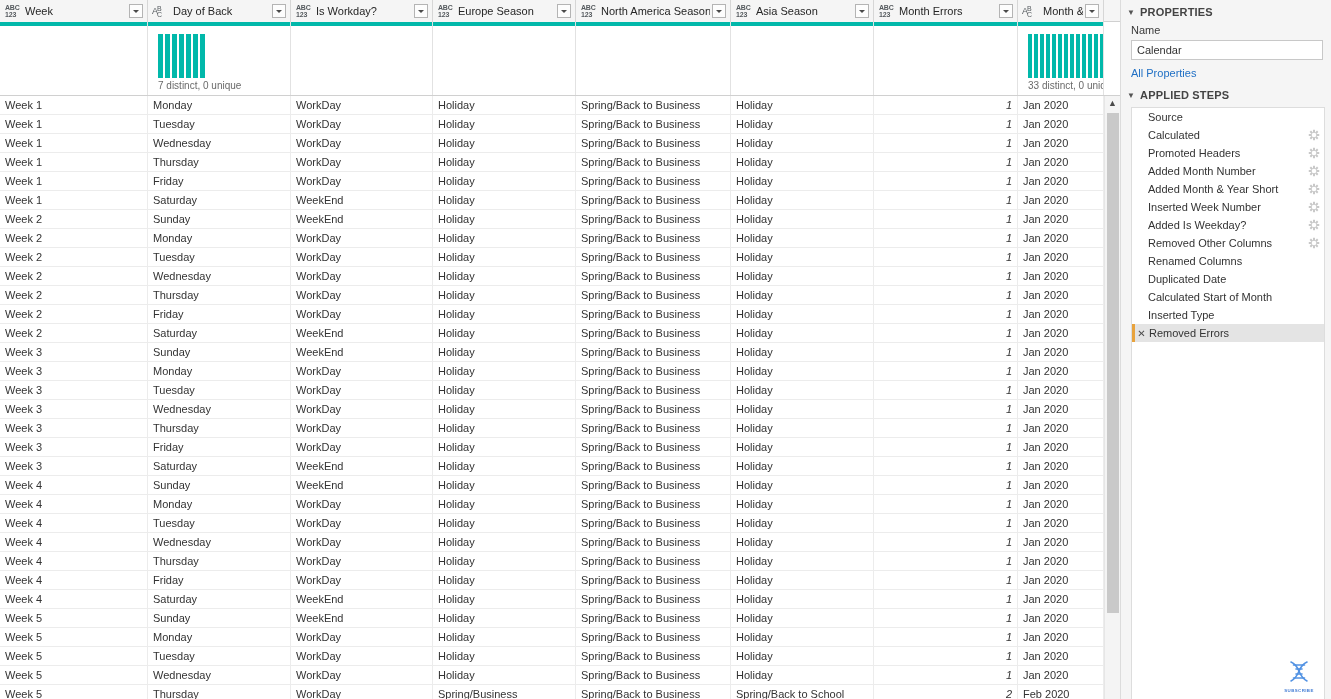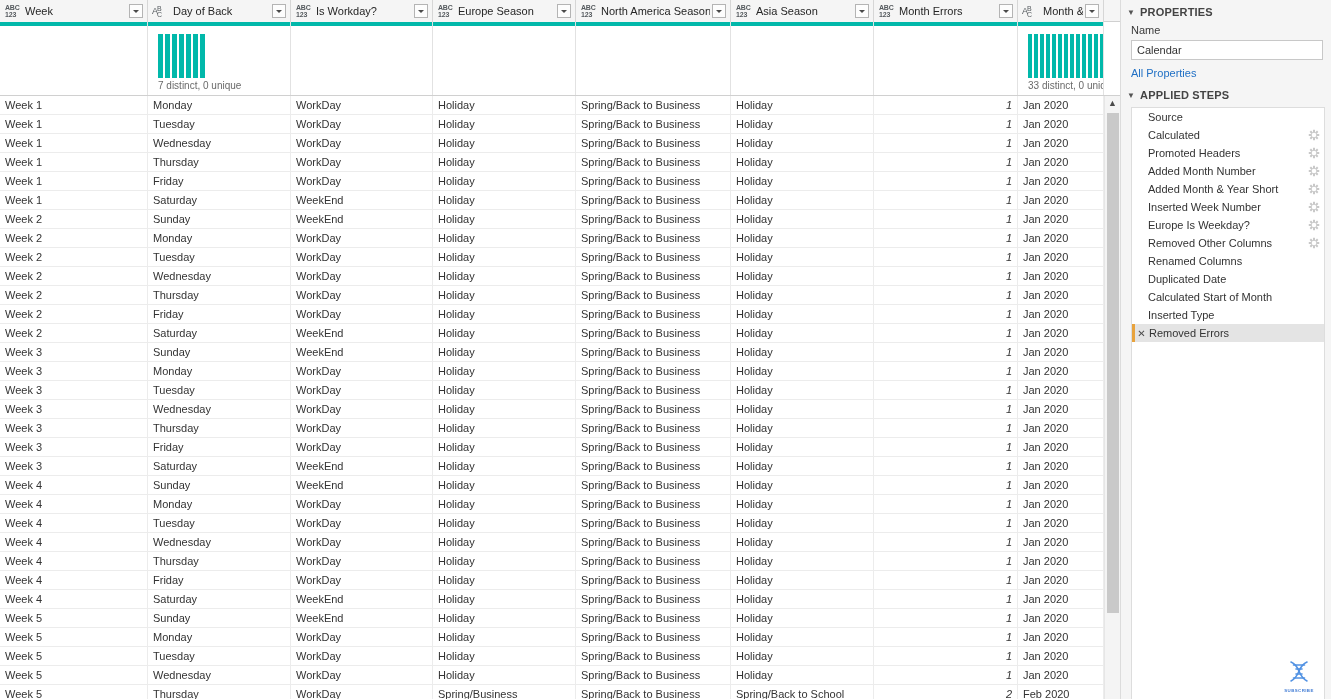--- a/index.html
+++ b/index.html
@@ -826,21 +826,21 @@
               <g fill="#9b9b9b">
                 <rect x="6.7" y="1" width="2.6" height="14"></rect>
                 <rect x="1" y="6.7" width="14" height="2.6"></rect>
                 <rect x="6.7" y="1" width="2.6" height="14" transform="rotate(45 8 8)"></rect>
                 <rect x="1" y="6.7" width="14" height="2.6" transform="rotate(45 8 8)"></rect>
                 <circle cx="8" cy="8" r="3.1" fill="#ffffff"></circle>
               </g>
             </svg></span>
         </div>
         <div class="step">
-          <span class="stext">Europe Is Weekday?</span>
+          <span class="stext">Added Is Weekday?</span>
           <span style="flex: 0 0 auto; line-height: 0;"><svg class="gear" viewBox="0 0 16 16">
               <g fill="#9b9b9b">
                 <rect x="6.7" y="1" width="2.6" height="14"></rect>
                 <rect x="1" y="6.7" width="14" height="2.6"></rect>
                 <rect x="6.7" y="1" width="2.6" height="14" transform="rotate(45 8 8)"></rect>
                 <rect x="1" y="6.7" width="14" height="2.6" transform="rotate(45 8 8)"></rect>
                 <circle cx="8" cy="8" r="3.1" fill="#ffffff"></circle>
               </g>
             </svg></span>
         </div>

